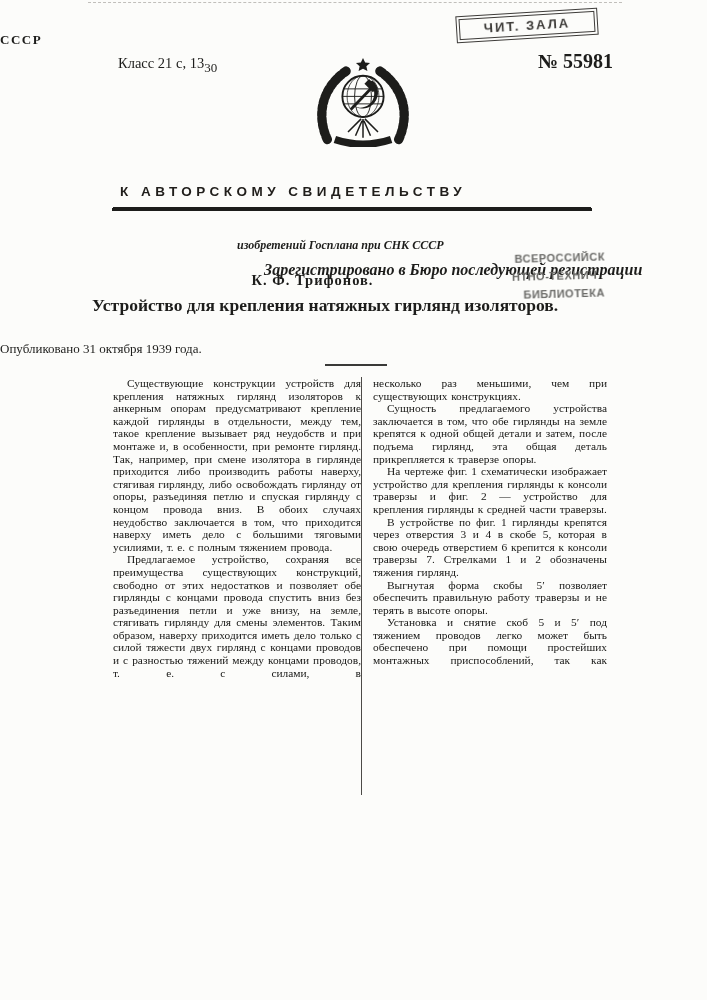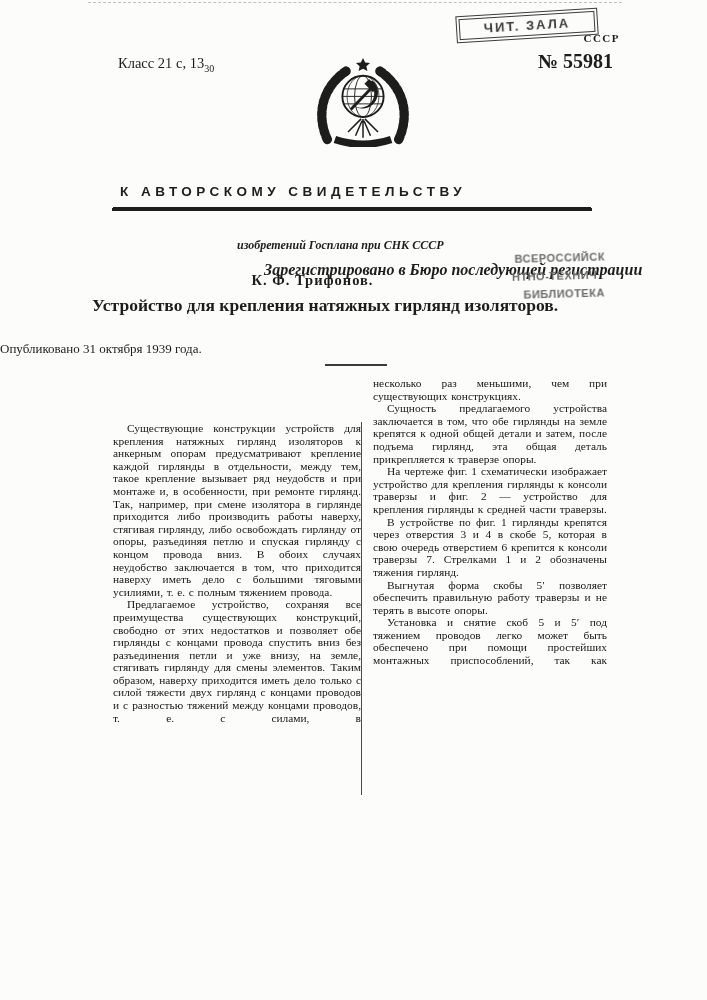--- a/index.html
+++ b/index.html
@@ -18,24 +18,24 @@
     border:4px double #22201d; transform:rotate(-3.5deg);
     display:flex; align-items:center; justify-content:center;
     opacity:.88; filter:blur(.2px);
   }
   .stamp-box span{
     font-family:"Liberation Sans", sans-serif; font-weight:bold;
     font-size:13px; letter-spacing:2px; color:#22201d; white-space:nowrap;
   }
 
   
-  .country{position:absolute; top:32px; left:0; width:620px; text-align:right;
-    font-size:11px; font-weight:bold; letter-spacing:1.5px;}
+  .country{position:absolute; top:32px; left:0; width:620px; text-align:left;
+    font-size:13px; font-weight:bold; letter-spacing:1.5px;}
   .class-label{position:absolute; top:55px; left:118px; font-size:14.5px;}
-  .class-label sub{font-size:10px;}
+  .class-label sub{font-size:13px;}
   .patent-number{position:absolute; top:50px; left:538px; font-size:20px; font-weight:bold;}
 
   .emblem{position:absolute; top:57px; left:306px; width:114px; height:90px;}
 
   .doc-title{position:absolute; top:148px; left:0; width:707px; text-align:center;
     font-family:"Liberation Sans", sans-serif; font-weight:bold;
     font-size:26px; letter-spacing:7px; white-space:nowrap; color:#201e1b;}
   .doc-subtitle{position:absolute; top:184px; left:0; width:586px; text-align:center;
     font-family:"Liberation Sans", sans-serif; font-weight:bold;
     font-size:13.5px; letter-spacing:4.5px; color:#201e1b;}
@@ -58,21 +58,21 @@
     font-size:14.5px; font-weight:bold; letter-spacing:1px;}
   .invention-title{position:absolute; top:295px; left:0; width:650px; text-align:center;
     font-size:17.5px; font-weight:bold;}
   .filed-line{position:absolute; top:324px; left:0; width:707px; text-align:center; font-size:12.5px;}
   .published-line{position:absolute; top:341px; left:0; width:599px; text-align:left; font-size:13px;}
   .sep-rule{position:absolute; top:364px; left:325px; width:62px; height:2px; background:#3a3a38;}
 
   
   .columns{position:absolute; top:377px; left:113px; width:494px;
     display:flex; min-height:418px;}
-  .col-left{width:249px; border-right:1px solid #4c4a47;margin-top:45px;}
+  .col-left{width:249px; border-right:1px solid #4c4a47;}
   .col-right{width:245px; padding-left:11px;}
   .columns p{
     margin:0; font-size:11.4px; line-height:12.6px; text-align:justify;
     color:#171715; word-spacing:.8px;
   }
   .columns p.indent{text-indent:14px;}
   .columns p.runover{text-align-last:justify;}
 </style>
 </head>
 <body>

